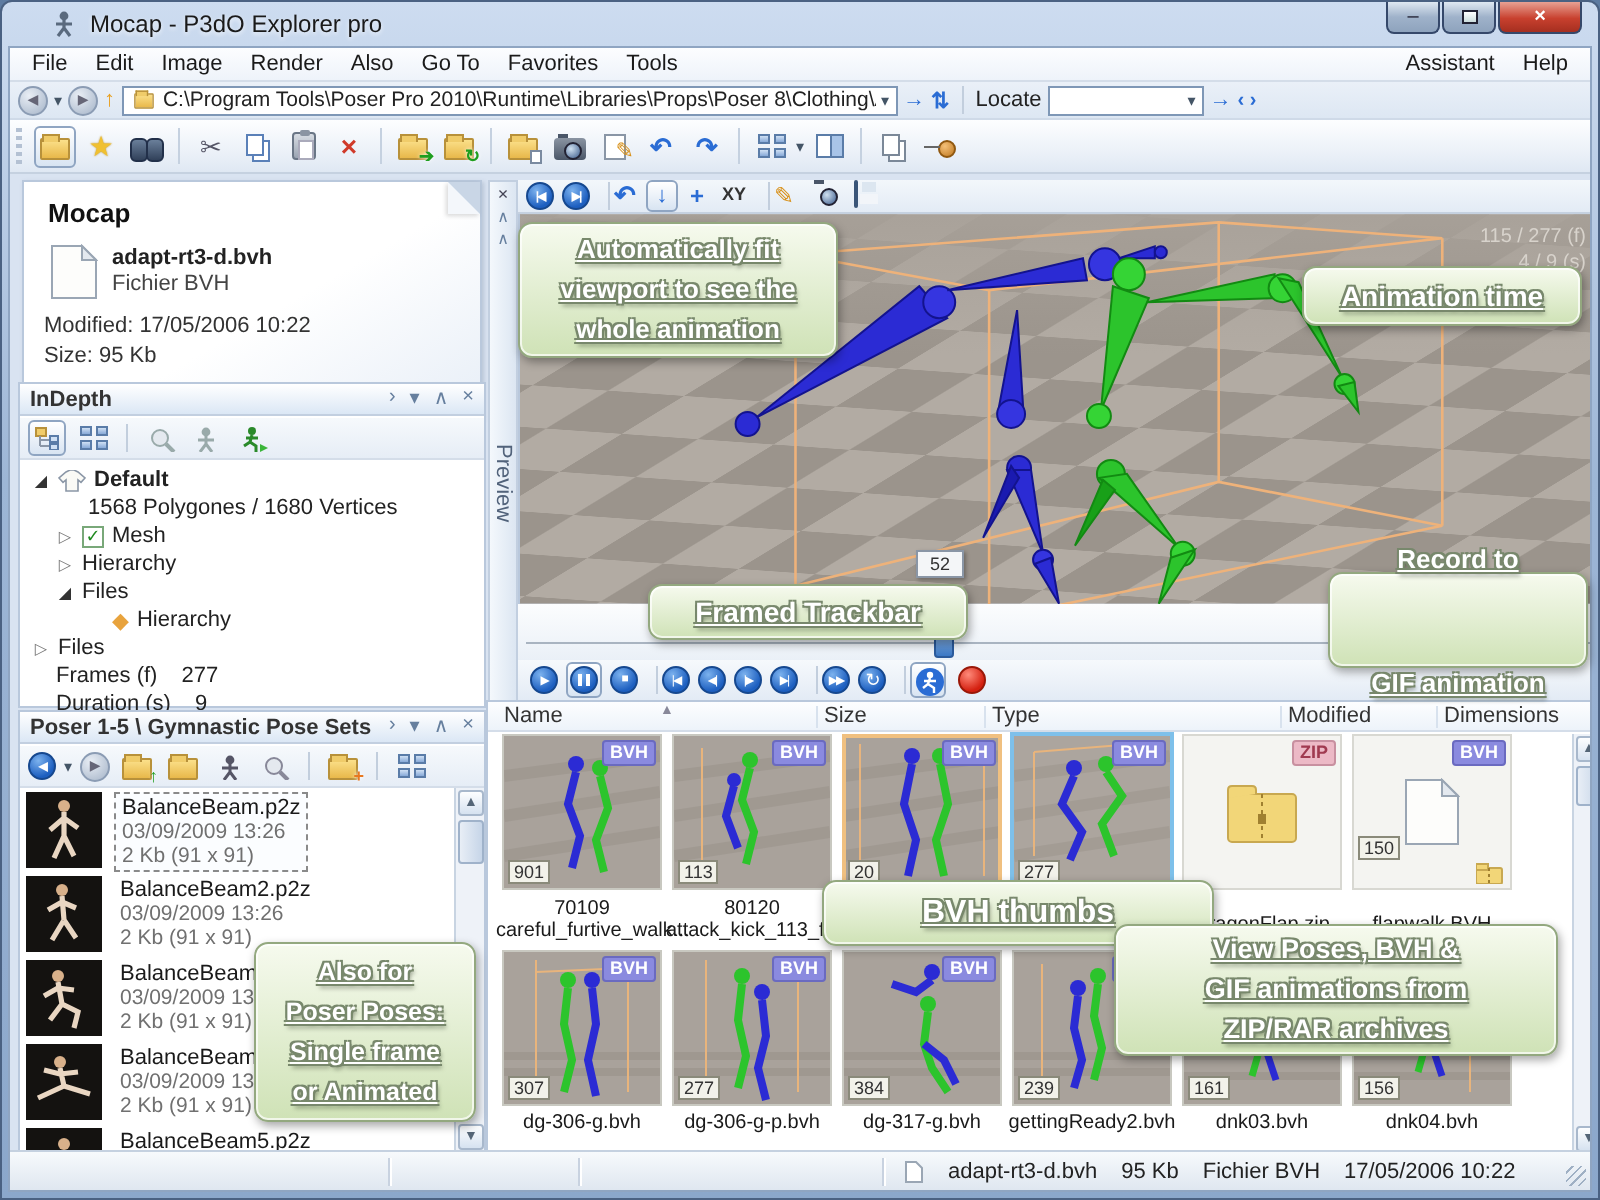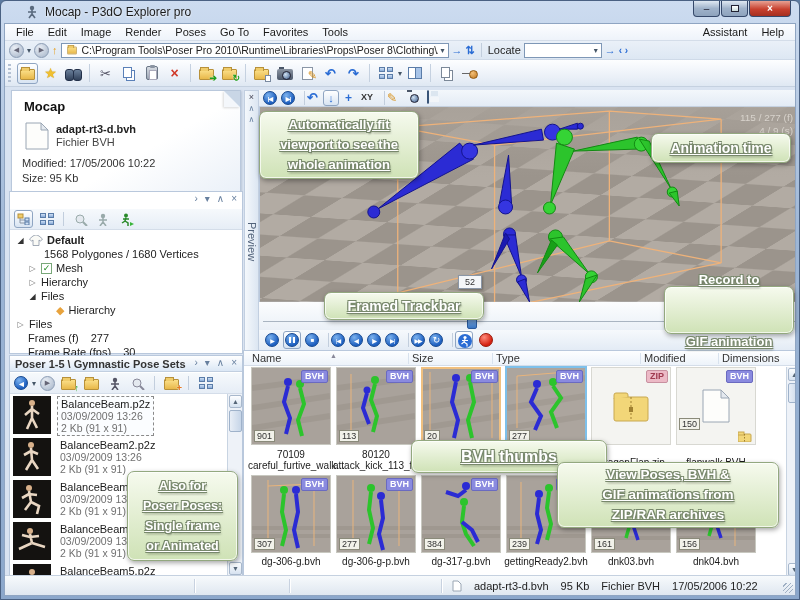--- a/index.html
+++ b/index.html
@@ -147,21 +147,21 @@
     </div>
   </div>
 
   <div class="client">
 
     <div class="menubar">
       <span class="mitem">File</span>
       <span class="mitem">Edit</span>
       <span class="mitem">Image</span>
       <span class="mitem">Render</span>
-      <span class="mitem">Poses</span>
+      <span class="mitem">Also</span>
       <span class="mitem">Go To</span>
       <span class="mitem">Favorites</span>
       <span class="mitem">Tools</span>
       <span class="mspace"></span>
       <span class="mitem">Assistant</span>
       <span class="mitem">Help</span>
     </div>
 
     <div class="addrbar">
       <span class="navc">◀</span>
@@ -258,20 +258,23 @@
           <path d="M1 1 L16 1 L23 8 L23 27 L1 27 Z" fill="#fdfdfb" stroke="#9aa6b4"></path>
           <path d="M16 1 L16 8 L23 8 Z" fill="#e4e9ef" stroke="#9aa6b4"></path>
         </svg>
       <div class="abs" style="left:44px;top:32px;font-weight:bold;">adapt-rt3-d.bvh</div>
       <div class="abs" style="left:44px;top:45px;color:#444;">Fichier BVH</div>
       <div class="abs" style="left:10px;top:66px;color:#333;">Modified: 17/05/2006 10:22</div>
       <div class="abs" style="left:10px;top:81px;color:#333;">Size: 95 Kb</div>
     </div>
 
     <div class="panel" style="left:4px;top:167px;width:234px;height:163px;">
+      <div class="phead">
+          <span>InDepth</span>
+        </div>
       <div class="pctrl" style="right:5px;">
         <span>›</span>
         <span>▾</span>
         <span>∧</span>
         <span>×</span>
       </div>
       <div class="ptool" style="top:17px;">
         <span class="sbtn pressed">
             <svg width="13" height="12">
               <rect x="1" y="1" width="5" height="4" fill="#f0cc6a" stroke="#b8913a"></rect>
@@ -337,24 +340,20 @@
           <span style="color:#e8a33d;font-size:11px;">◆</span>
           <span>Hierarchy</span>
         </div>
         <div class="trow" style="padding-left:6px;">
           <span class="texp">▷</span>
           <span>Files</span>
         </div>
         <div class="trow" style="padding-left:18px;">
           <span>Frames (f)</span>
           <span class="tval">277</span>
-        </div>
-        <div class="trow" style="padding-left:18px;">
-          <span>Frame Rate (fps)</span>
-          <span class="tval">30</span>
         </div>
         <div class="trow" style="padding-left:18px;">
           <span>Duration (s)</span>
           <span class="tval">9</span>
         </div>
       </div>
     </div>
 
     <div class="panel" style="left:4px;top:331px;width:234px;height:222px;">
       <div class="phead">

